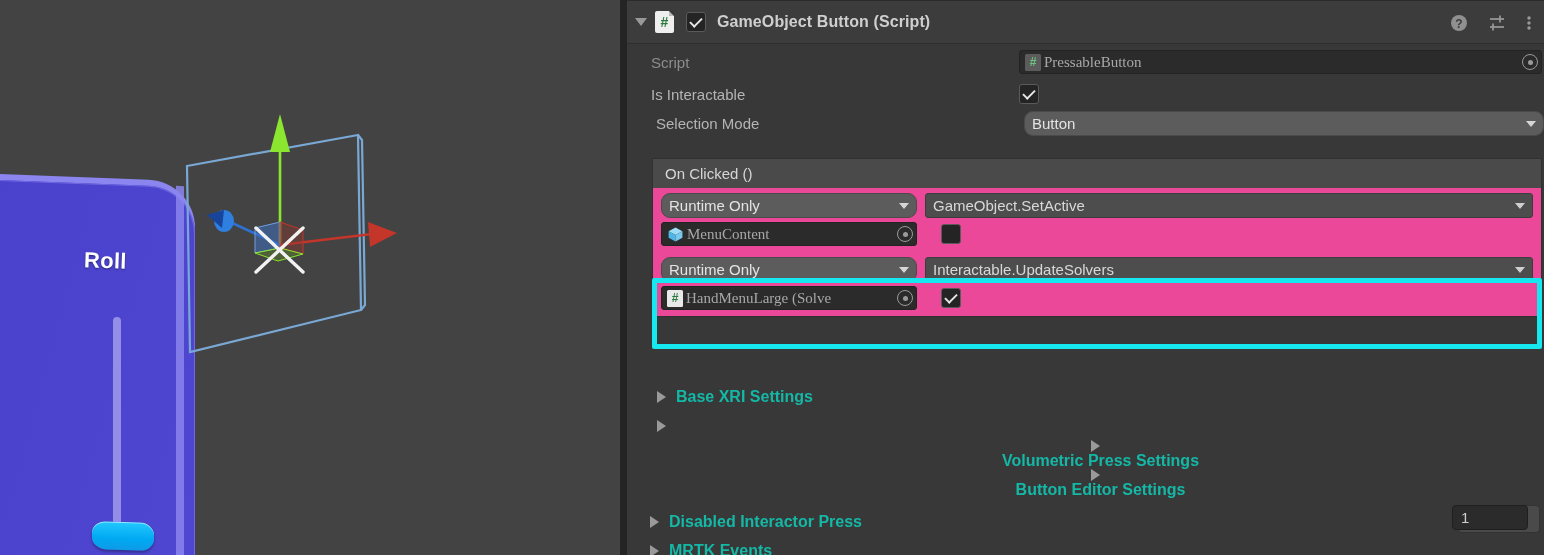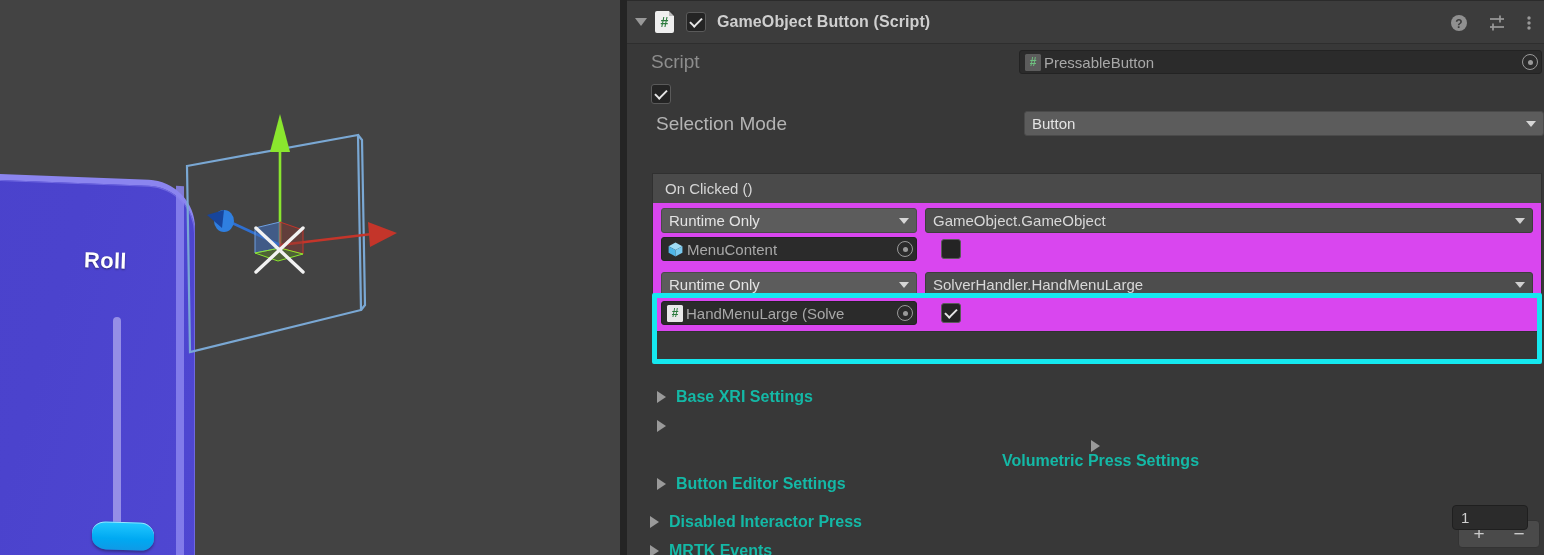--- a/index.html
+++ b/index.html
@@ -62,51 +62,51 @@
   .cbox.on::after{content:"";width:10px;height:5px;border-left:2.5px solid #e6e6e6;
       border-bottom:2.5px solid #e6e6e6;transform:rotate(-45deg) translate(1px,-1px);}
   #comp-title { margin-left:11px; color:#cfcfcf; font-size:16px; font-weight:bold;
                 letter-spacing:.1px; }
   #header-icons { position:absolute; right:12px; top:0; height:44px;
                   display:flex; align-items:center; gap:19px; }
   .hicon { opacity:.78; }
 
   
   .prop-row { display:flex; align-items:center; height:30px; padding-left:24px; }
-  .prop-label { width:368px; color:#b4b4b4; font-size:19px; }
+  .prop-label { width:368px; color:#b4b4b4; font-size:15px; }
   .prop-label.dim { color:#8d8d8d; }
 
   .objfield { height:24px; background:#2b2b2b; border:1px solid #232323; border-radius:3px;
       display:flex; align-items:center; padding:0 3px 0 5px; color:#a8a8a8; font-size:15px;
       overflow:hidden; white-space:nowrap; }
-  .objfield .nm { flex:1; overflow:hidden; }
+  .objfield .nm { flex:1; overflow:hidden;font-family:Liberation Serif, serif; }
   .circlesel { width:16px;height:16px;border-radius:50%;border:1.5px solid #9a9a9a;
       display:flex;align-items:center;justify-content:center; flex:none; margin-left:3px;}
   .circlesel::after{content:"";width:5px;height:5px;border-radius:50%;background:#9a9a9a;}
 
-  .popup { height:25px; background:#5c5c5c; border:1px solid #4a4a4a; border-radius:3px;
+  .popup { height:25px; background:#5c5c5c; border:1px solid #4a4a4a; border-radius:9px;
       display:flex; align-items:center; padding:0 6px 0 7px; color:#e3e3e3; font-size:15px;
       position:relative; }
   .popup .caret { position:absolute; right:7px; width:0;height:0;
       border-left:5px solid transparent;border-right:5px solid transparent;
       border-top:6px solid #d6d6d6; }
 
   .dropdown-dark { height:25px; background:#4d4d4d; border:1px solid #3d3d3d; border-radius:3px;
       display:flex; align-items:center; padding:0 6px 0 7px; color:#d8d8d8; font-size:15px;
       position:relative; }
   .dropdown-dark .caret { position:absolute; right:7px; width:0;height:0;
       border-left:5px solid transparent;border-right:5px solid transparent;
       border-top:6px solid #cfcfcf; }
 
   
-  #event-box { position:absolute; left:25px; top:173px; width:890px; }
+  #event-box { position:absolute; left:25px; top:158px; width:890px; }
   #event-title { height:30px; background:#4a4a4a; border:1px solid #303030;
       border-bottom:none; display:flex; align-items:center; padding-left:12px;
       color:#d6d6d6; font-size:15px; }
-  #event-body { border:1px solid #303030; border-top:none; background:#d946ef; padding:0; }
+  #event-body { border:1px solid #303030; border-top:none; background:#ec4899; padding:0; }
   .event-entry { position:relative; padding:5px 8px 6px 8px; }
   .event-entry.sel { outline:none; }
   .ev-line1 { display:flex; align-items:center; gap:8px; margin-bottom:4px; }
   .ev-line2 { display:flex; align-items:center; gap:24px; }
   .ev-mode { width:256px; }
   .ev-method { flex:1; }
   .ev-target { width:256px; }
   .hl-frame { position:absolute; left:0; top:120px; width:890px; height:71px;
       border:5px solid #15e8ef; border-radius:2px; pointer-events:none; }
 
@@ -215,20 +215,21 @@
     <div class="prop-row" style="height:36px;">
       <div class="prop-label dim">Script</div>
       <div class="objfield" style="width:523px;">
         <span class="sc-mini dark">#</span>
         <span class="nm">PressableButton</span>
         <span class="circlesel"></span>
       </div>
     </div>
 
     <div class="prop-row" style="height:28px;">
+      <div class="prop-label">Is Interactable</div>
       <div class="cbox on"></div>
     </div>
 
     <div class="prop-row" style="height:31px;justify-content:flex-end;">
       <div class="prop-label">Selection Mode</div>
       <div class="popup" style="width:520px;">
         <span>Button</span>
         <span class="caret"></span>
       </div>
     </div>
@@ -237,21 +238,21 @@
       <div id="event-title">On Clicked ()</div>
       <div id="event-body">
 
         <div class="event-entry">
           <div class="ev-line1">
             <div class="popup ev-mode">
               <span>Runtime Only</span>
               <span class="caret"></span>
             </div>
             <div class="dropdown-dark ev-method">
-              <span>GameObject.GameObject</span>
+              <span>GameObject.SetActive</span>
               <span class="caret"></span>
             </div>
           </div>
           <div class="ev-line2">
             <div class="objfield ev-target">
               <svg class="cube-icon" viewBox="0 0 16 16">
                 <polygon points="8,1.5 14.5,5 8,8.5 1.5,5" fill="#9fdcf5"></polygon>
                 <polygon points="1.5,5 8,8.5 8,14.5 1.5,11" fill="#4fb6e8"></polygon>
                 <polygon points="14.5,5 8,8.5 8,14.5 14.5,11" fill="#79c9ef"></polygon>
               </svg>
@@ -262,21 +263,21 @@
           </div>
         </div>
 
         <div class="event-entry sel">
           <div class="ev-line1">
             <div class="popup ev-mode">
               <span>Runtime Only</span>
               <span class="caret"></span>
             </div>
             <div class="dropdown-dark ev-method">
-              <span>SolverHandler.HandMenuLarge</span>
+              <span>Interactable.UpdateSolvers</span>
               <span class="caret"></span>
             </div>
           </div>
           <div class="ev-line2">
             <div class="objfield ev-target">
               <span class="sc-mini">#</span>
               <span class="nm">HandMenuLarge (Solve</span>
               <span class="circlesel"></span>
             </div>
             <div class="cbox on"></div>
@@ -297,21 +298,21 @@
         <span class="foldout-arrow-right"></span>
         <span>Base XRI Settings</span>
       </div>
       <div class="foldout" style="padding-left:30px;">
         <span class="foldout-arrow-right"></span>
       </div>
       <div class="foldout" style="padding-left:30px;flex-direction:column;">
         <span class="foldout-arrow-right"></span>
         <span>Volumetric Press Settings</span>
       </div>
-      <div class="foldout" style="padding-left:30px;">
+      <div class="foldout" style="padding-left:30px;flex-direction:column;">
         <span class="foldout-arrow-right"></span>
         <span>Button Editor Settings</span>
       </div>
       <div style="height:9px"></div>
       <div class="foldout" style="padding-left:23px;">
         <span class="foldout-arrow-right"></span>
         <span>Disabled Interactor Press</span>
       </div>
       <div class="foldout" style="padding-left:23px;">
         <span class="foldout-arrow-right"></span>

